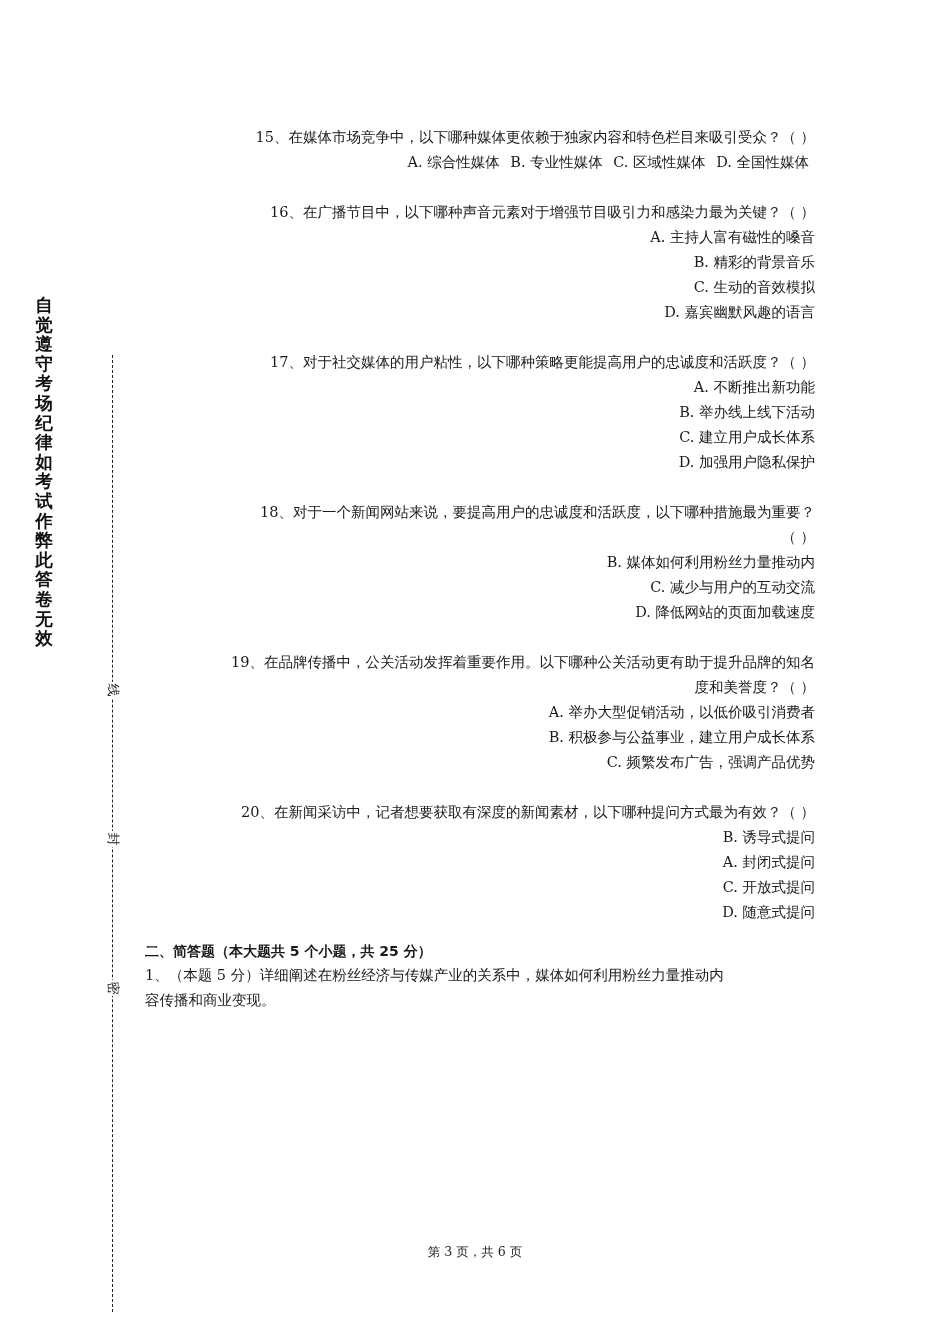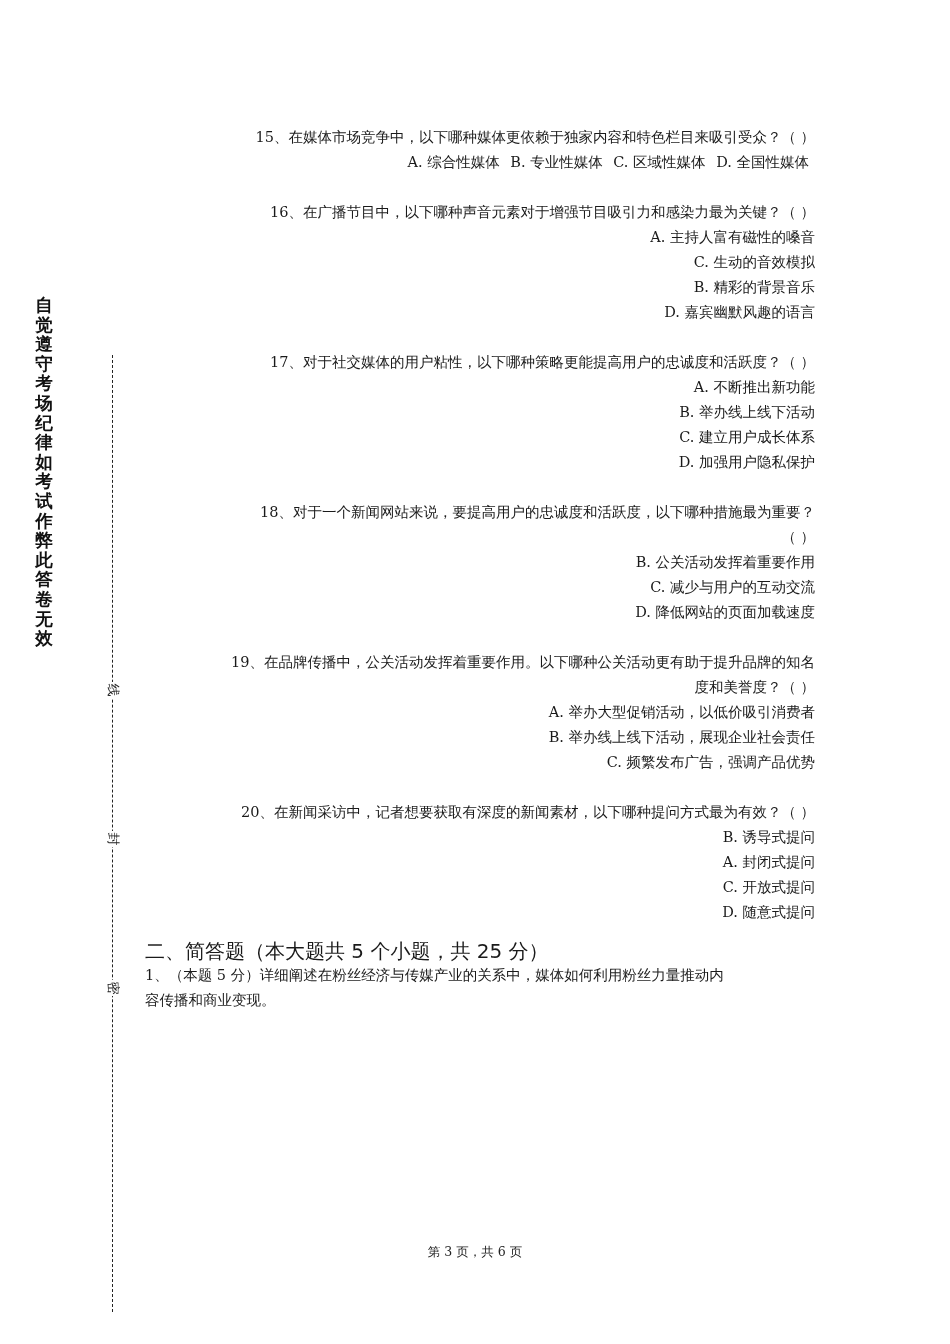--- a/index.html
+++ b/index.html
@@ -27,21 +27,21 @@
     .content {
       position: absolute; left: 145px; top: 125px; width: 670px;
       font-size: 14.5px; line-height: 25px;
     }
     .question { margin: 0 0 25px 0; }
     .q-stem { margin: 0; text-align: right; }
     .q-opt { margin: 0; text-align: right; }
     .opt-inline span { margin-right: 6px; }
     .section-title {
       font-family: "DejaVu Sans", "Liberation Sans", sans-serif;
-      font-weight: normal; font-size: 20px; line-height: 24px; margin: 0;
+      font-weight: bold; font-size: 14px; line-height: 24px; margin: 0;
     }
     .short-q { margin: 0; }
     .footer {
       position: absolute; top: 1244px; left: 0; width: 950px;
       text-align: center; font-size: 12.5px; color: #222;
     }
   </style>
 </head>
 <body>
 
@@ -79,46 +79,46 @@
       <span>A. 综合性媒体</span>
       <span>B. 专业性媒体</span>
       <span>C. 区域性媒体</span>
       <span>D. 全国性媒体</span>
     </p>
   </div>
 
   <div class="question">
     <p class="q-stem">16、在广播节目中，以下哪种声音元素对于增强节目吸引力和感染力最为关键？（ ）</p>
     <p class="q-opt">A. 主持人富有磁性的嗓音</p>
+    <p class="q-opt">B. 精彩的背景音乐</p>
     <p class="q-opt">C. 生动的音效模拟</p>
-    <p class="q-opt">B. 精彩的背景音乐</p>
     <p class="q-opt">D. 嘉宾幽默风趣的语言</p>
   </div>
 
   <div class="question">
     <p class="q-stem">17、对于社交媒体的用户粘性，以下哪种策略更能提高用户的忠诚度和活跃度？（ ）</p>
     <p class="q-opt">A. 不断推出新功能</p>
     <p class="q-opt">B. 举办线上线下活动</p>
     <p class="q-opt">C. 建立用户成长体系</p>
     <p class="q-opt">D. 加强用户隐私保护</p>
   </div>
 
   <div class="question">
     <p class="q-stem">18、对于一个新闻网站来说，要提高用户的忠诚度和活跃度，以下哪种措施最为重要？</p>
     <p class="q-stem">（ ）</p>
-    <p class="q-opt">B. 公关活动发挥着重要作用</p>
+    <p class="q-opt">B. 媒体如何利用粉丝力量推动内</p>
     <p class="q-opt">C. 减少与用户的互动交流</p>
     <p class="q-opt">D. 降低网站的页面加载速度</p>
   </div>
 
   <div class="question">
     <p class="q-stem">19、在品牌传播中，公关活动发挥着重要作用。以下哪种公关活动更有助于提升品牌的知名</p>
     <p class="q-stem">度和美誉度？（ ）</p>
     <p class="q-opt">A. 举办大型促销活动，以低价吸引消费者</p>
-    <p class="q-opt">B. 举办线上线下活动，展现企业社会责任</p>
+    <p class="q-opt">B. 积极参与公益事业，建立用户成长体系</p>
     <p class="q-opt">C. 频繁发布广告，强调产品优势</p>
   </div>
 
   <div class="question" style="margin-bottom:14px;">
     <p class="q-stem">20、在新闻采访中，记者想要获取有深度的新闻素材，以下哪种提问方式最为有效？（ ）</p>
     <p class="q-opt">B. 诱导式提问</p>
     <p class="q-opt">A. 封闭式提问</p>
     <p class="q-opt">C. 开放式提问</p>
     <p class="q-opt">D. 随意式提问</p>
   </div>

